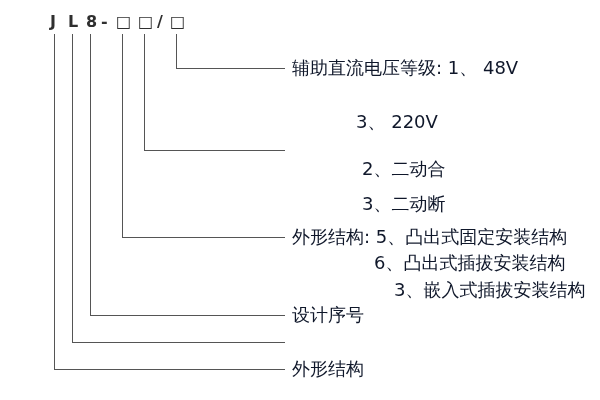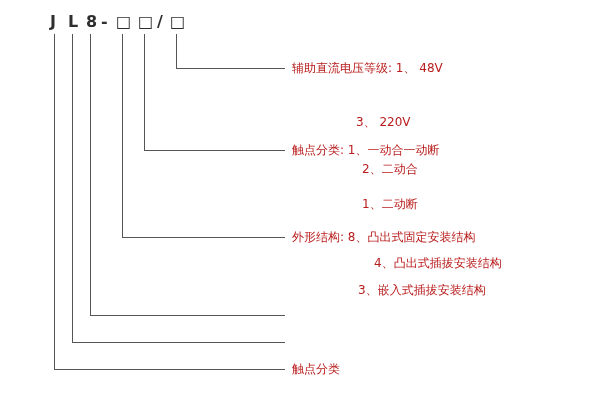--- a/index.html
+++ b/index.html
@@ -29,23 +29,23 @@
     width: 1px;
     background: #555555;
   }
   .hline {
     position: absolute;
     height: 1px;
     background: #555555;
   }
   .lbl {
     position: absolute;
-    font-size: 12px;
+    font-size: 18px;
     line-height: 18px;
-    color: #b91c1c;
+    color: #0f172a;
     white-space: pre;
   }
 </style>
 </head>
 <body>
 
 <div class="stage">
 
   <span class="code-char" style="left:50px">J</span>
   <span class="code-char" style="left:68px">L</span>
@@ -66,23 +66,23 @@
   <div class="hline" style="left:176px; top:68px;  width:109px"></div>
   <div class="hline" style="left:144px; top:150px; width:141px"></div>
   <div class="hline" style="left:122px; top:237px; width:163px"></div>
   <div class="hline" style="left:90px;  top:315px; width:195px"></div>
   <div class="hline" style="left:72px;  top:342px; width:213px"></div>
   <div class="hline" style="left:54px;  top:369px; width:231px"></div>
 
   <div class="lbl" style="left:292px; top:59px">辅助直流电压等级: 1、 48V</div>
   <div class="lbl" style="left:356px; top:113px">3、 220V</div>
 
-  <div class="lbl" style="left:292px; top:141px">触点分类: 1、一动合一动断</div>
   <div class="lbl" style="left:362px; top:160px">2、二动合</div>
-  <div class="lbl" style="left:362px; top:195px">1、二动断</div>
+  <div class="lbl" style="left:362px; top:195px">3、二动断</div>
 
-  <div class="lbl" style="left:292px; top:228px">外形结构: 8、凸出式固定安装结构</div>
-  <div class="lbl" style="left:374px; top:254px">4、凸出式插拔安装结构</div>
-  <div class="lbl" style="left:358px; top:281px">3、嵌入式插拔安装结构</div>
+  <div class="lbl" style="left:292px; top:228px">外形结构: 5、凸出式固定安装结构</div>
+  <div class="lbl" style="left:374px; top:254px">6、凸出式插拔安装结构</div>
+  <div class="lbl" style="left:394px; top:281px">3、嵌入式插拔安装结构</div>
 
-  <div class="lbl" style="left:292px; top:360px">触点分类</div>
+  <div class="lbl" style="left:292px; top:306px">设计序号</div>
+  <div class="lbl" style="left:292px; top:360px">外形结构</div>
 
 </div>
 
 </body></html>

